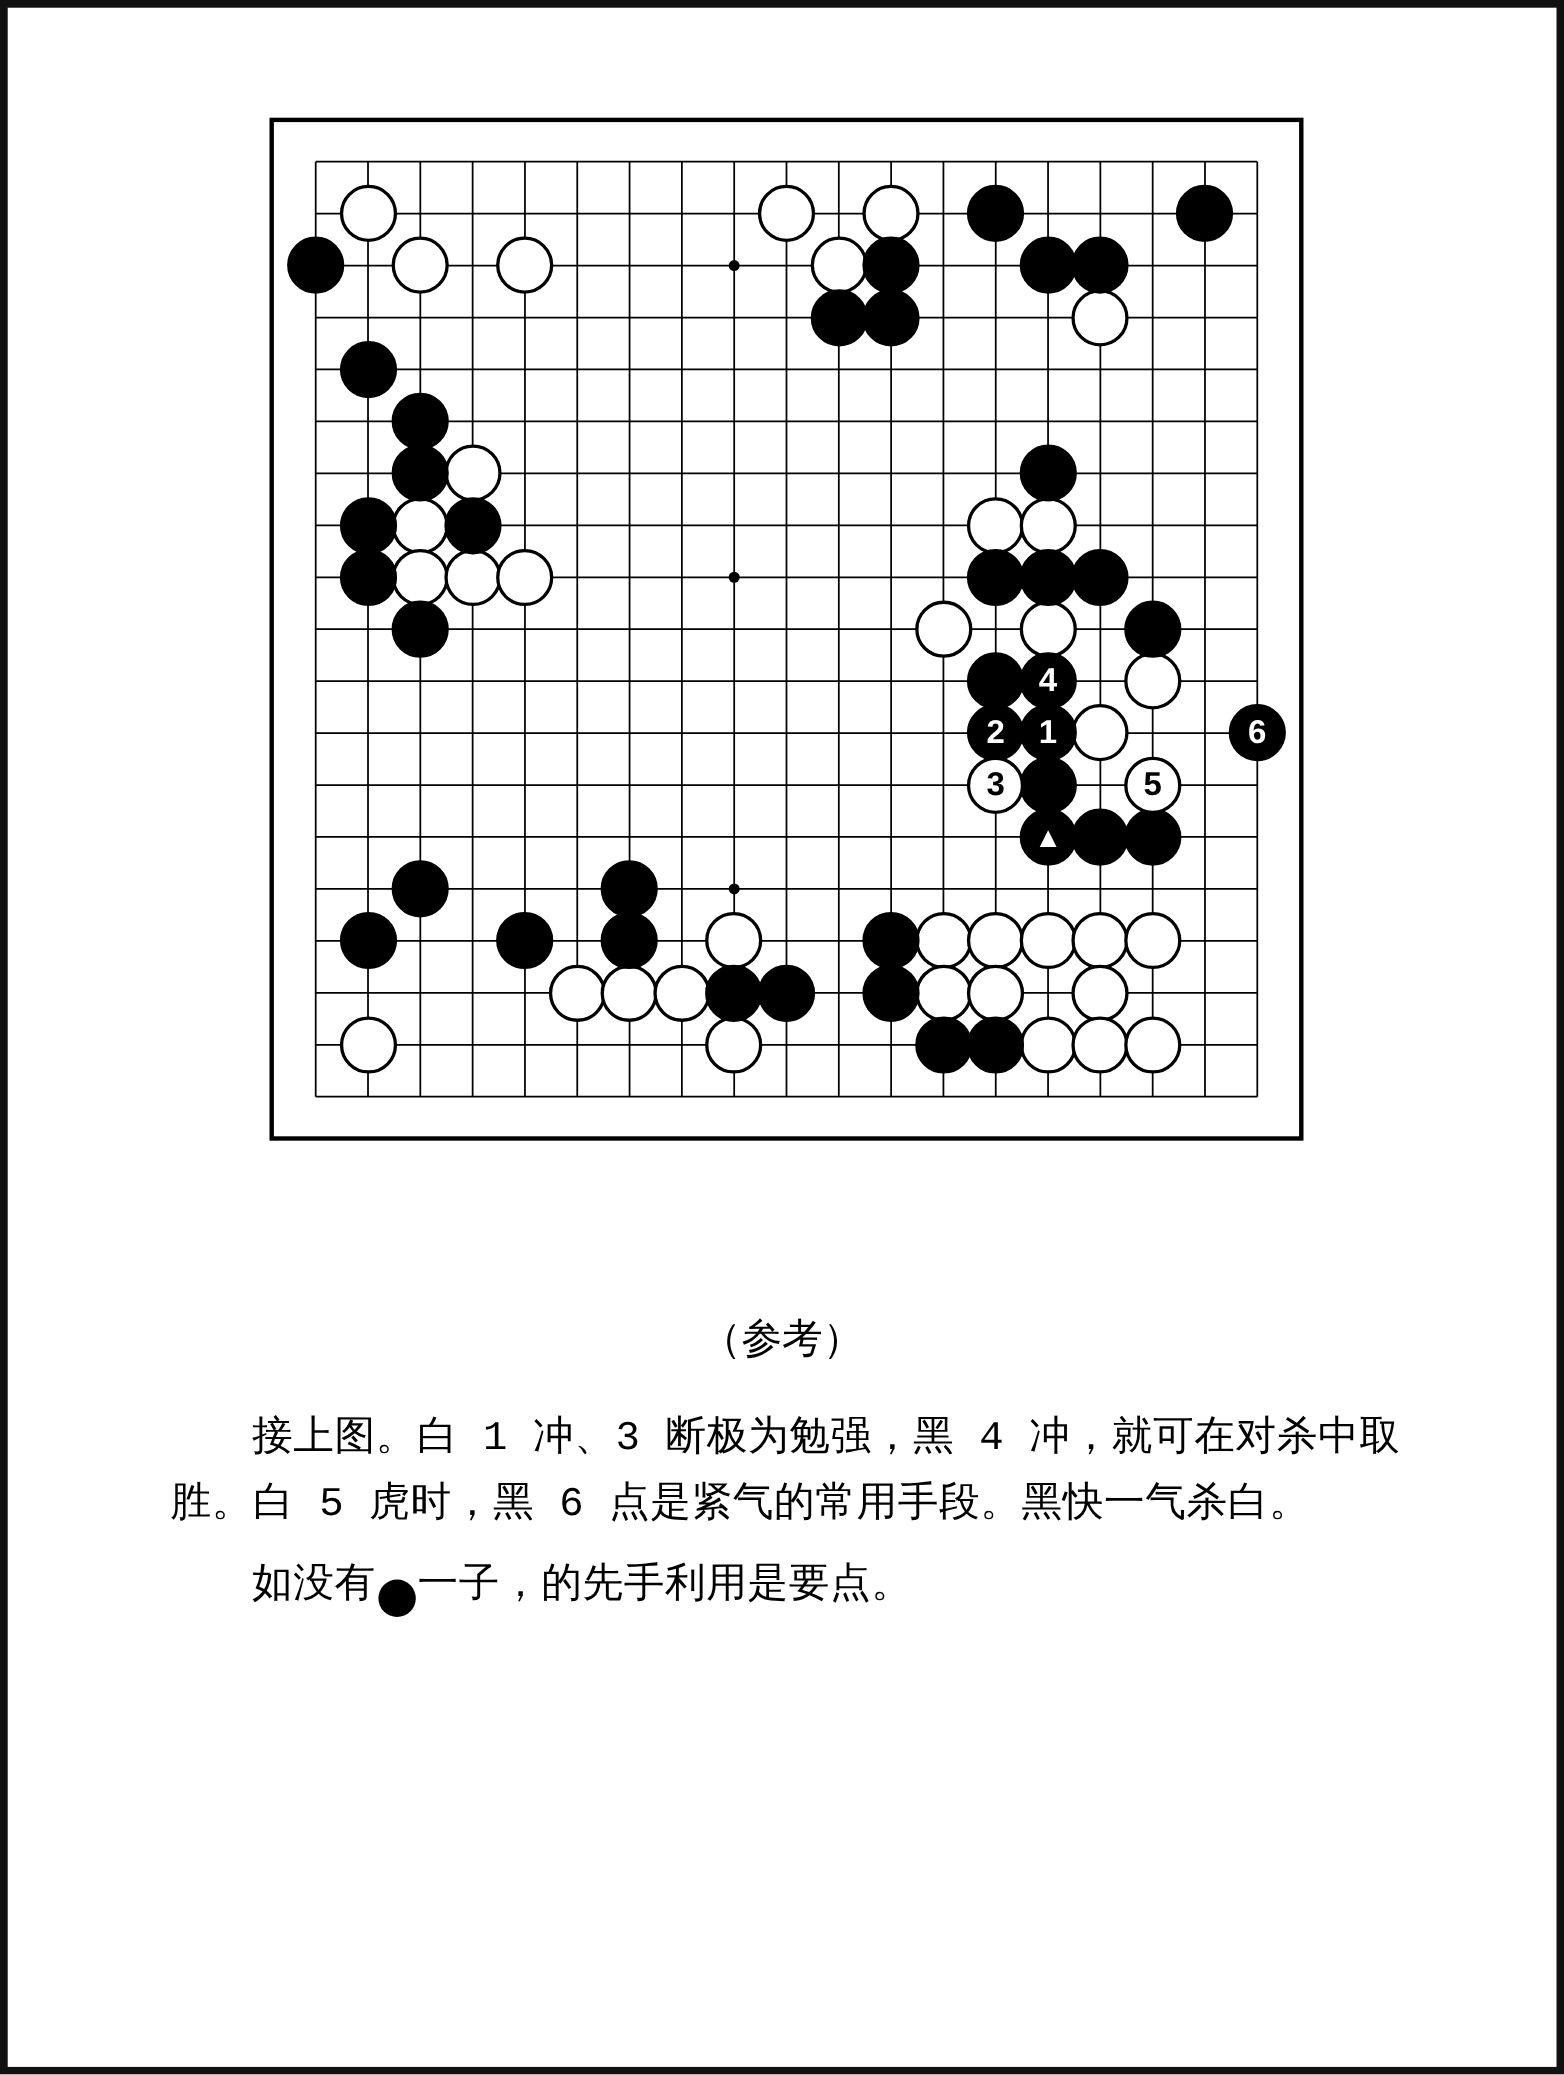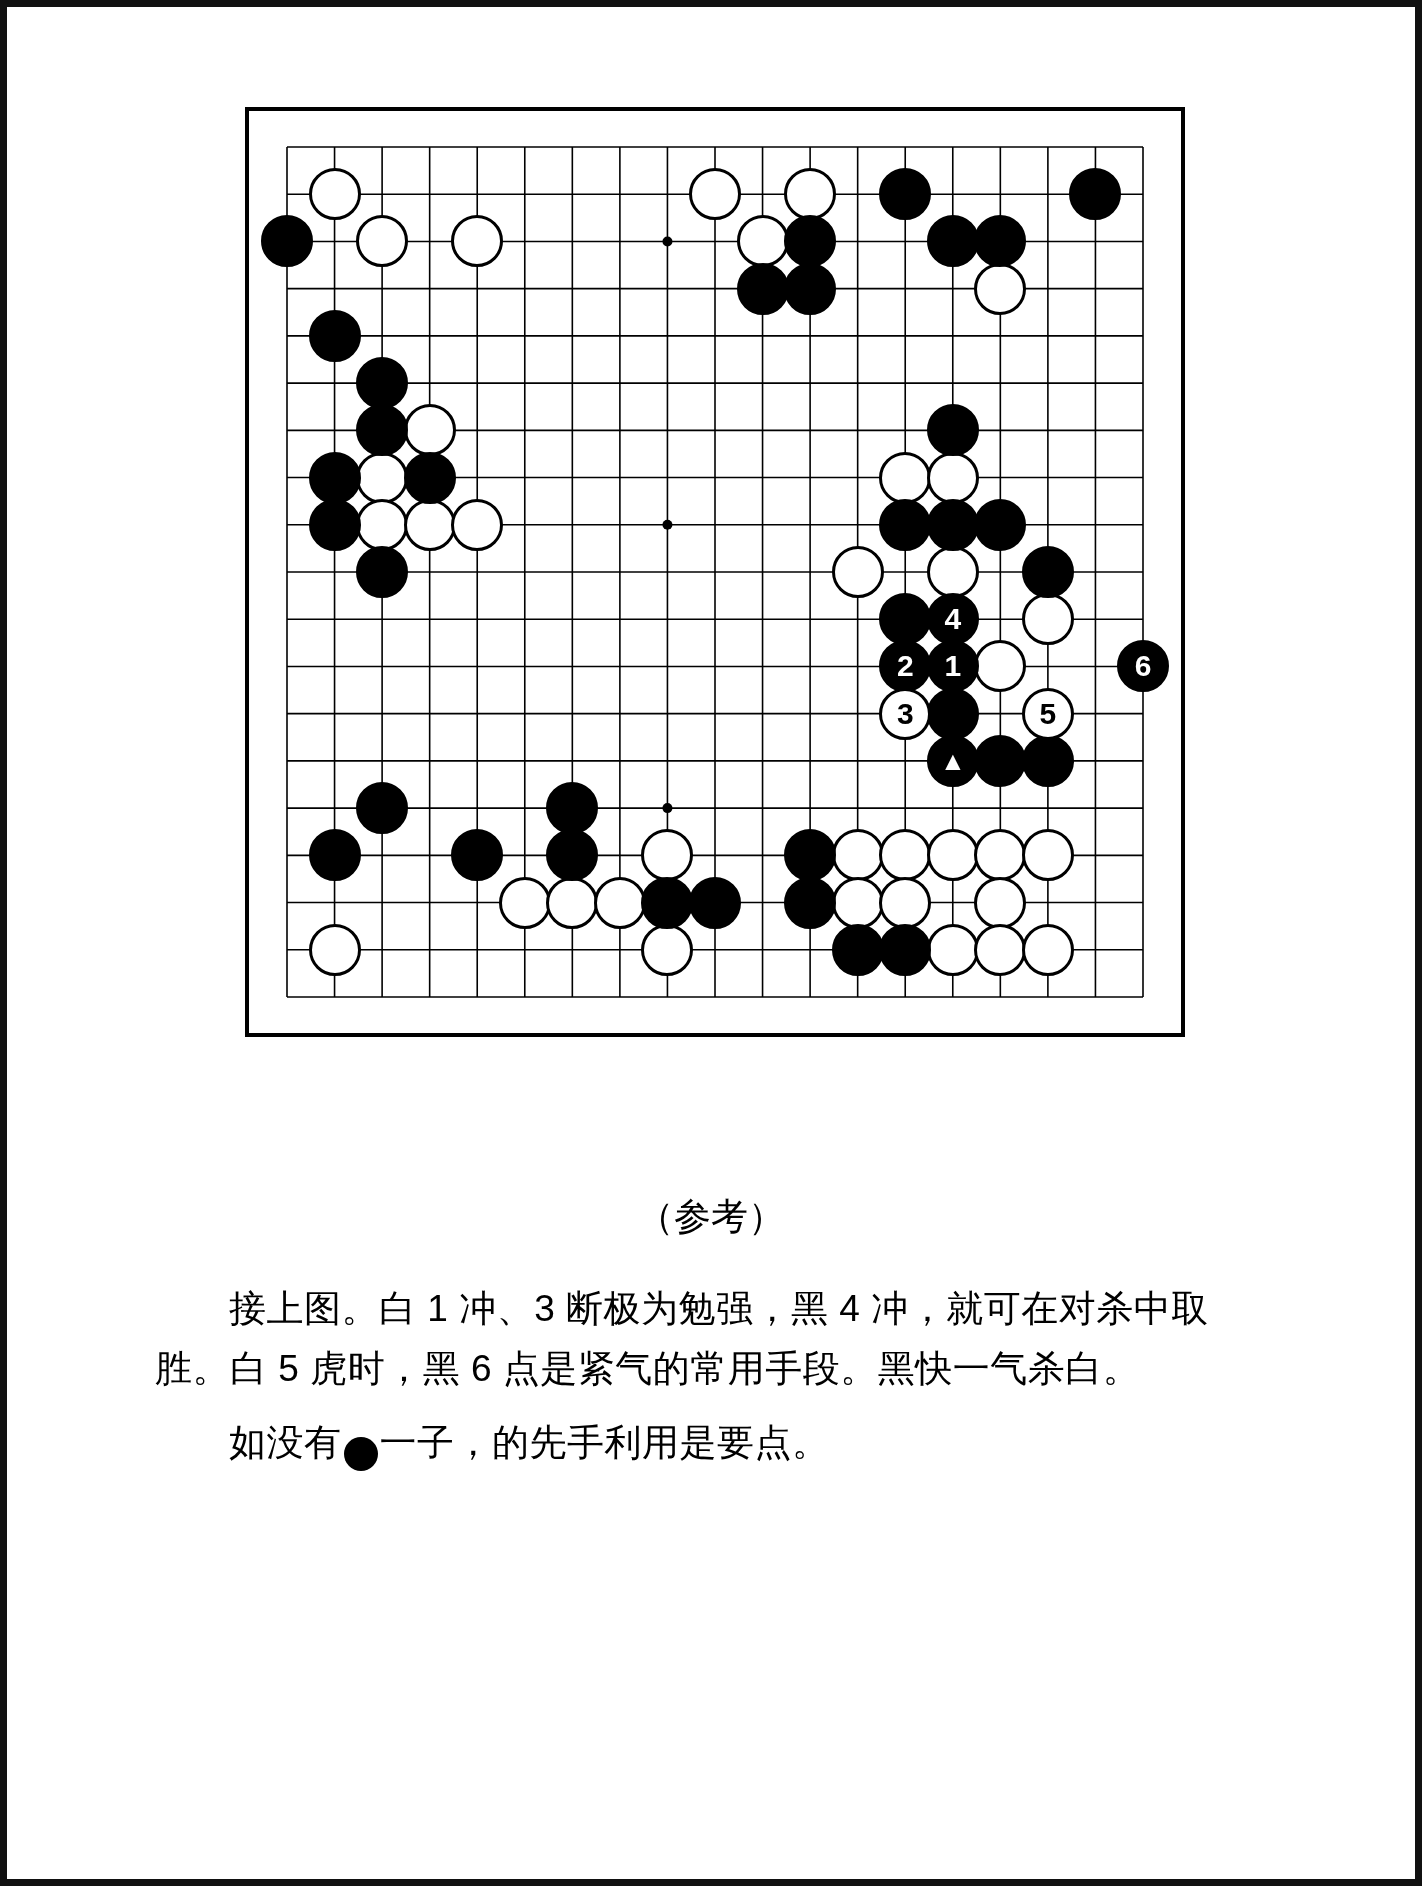--- a/index.html
+++ b/index.html
@@ -91,21 +91,21 @@
     font-size: 37px;
     font-family: "Liberation Serif", serif;
   }
   #body-text {
     position: absolute;
     left: 148px;
     top: 1272px;
     width: 1120px;
     font-size: 37px;
     line-height: 1.62;
-    font-family: Liberation Sans, sans-serif;
+    font-family: Liberation Mono, monospace;
     letter-spacing: 0.5px;
   }
   #body-text p {
     margin: 0 0 14px 0;
     text-indent: 2em;
   }
   .inline-tri {
     display: inline-block;
     width: 34px;
     height: 34px;

